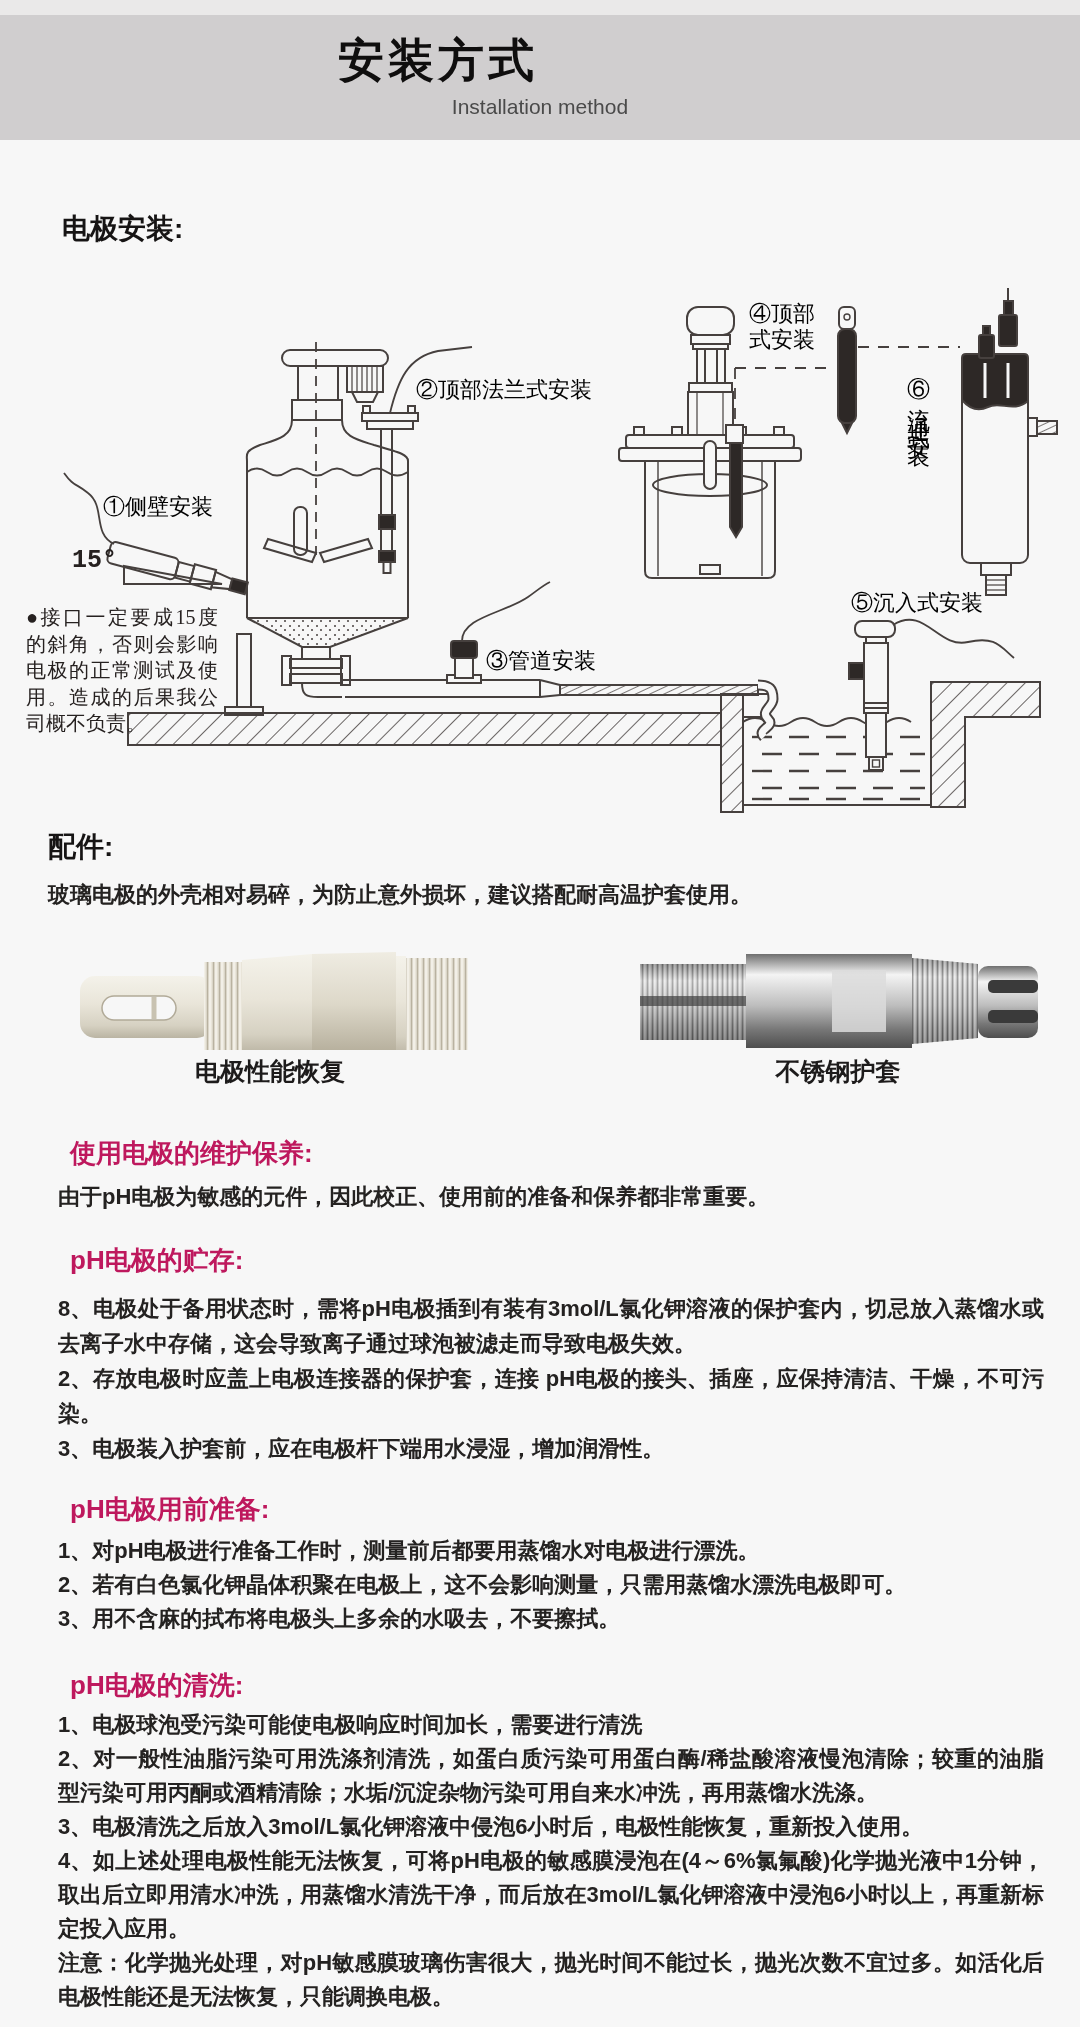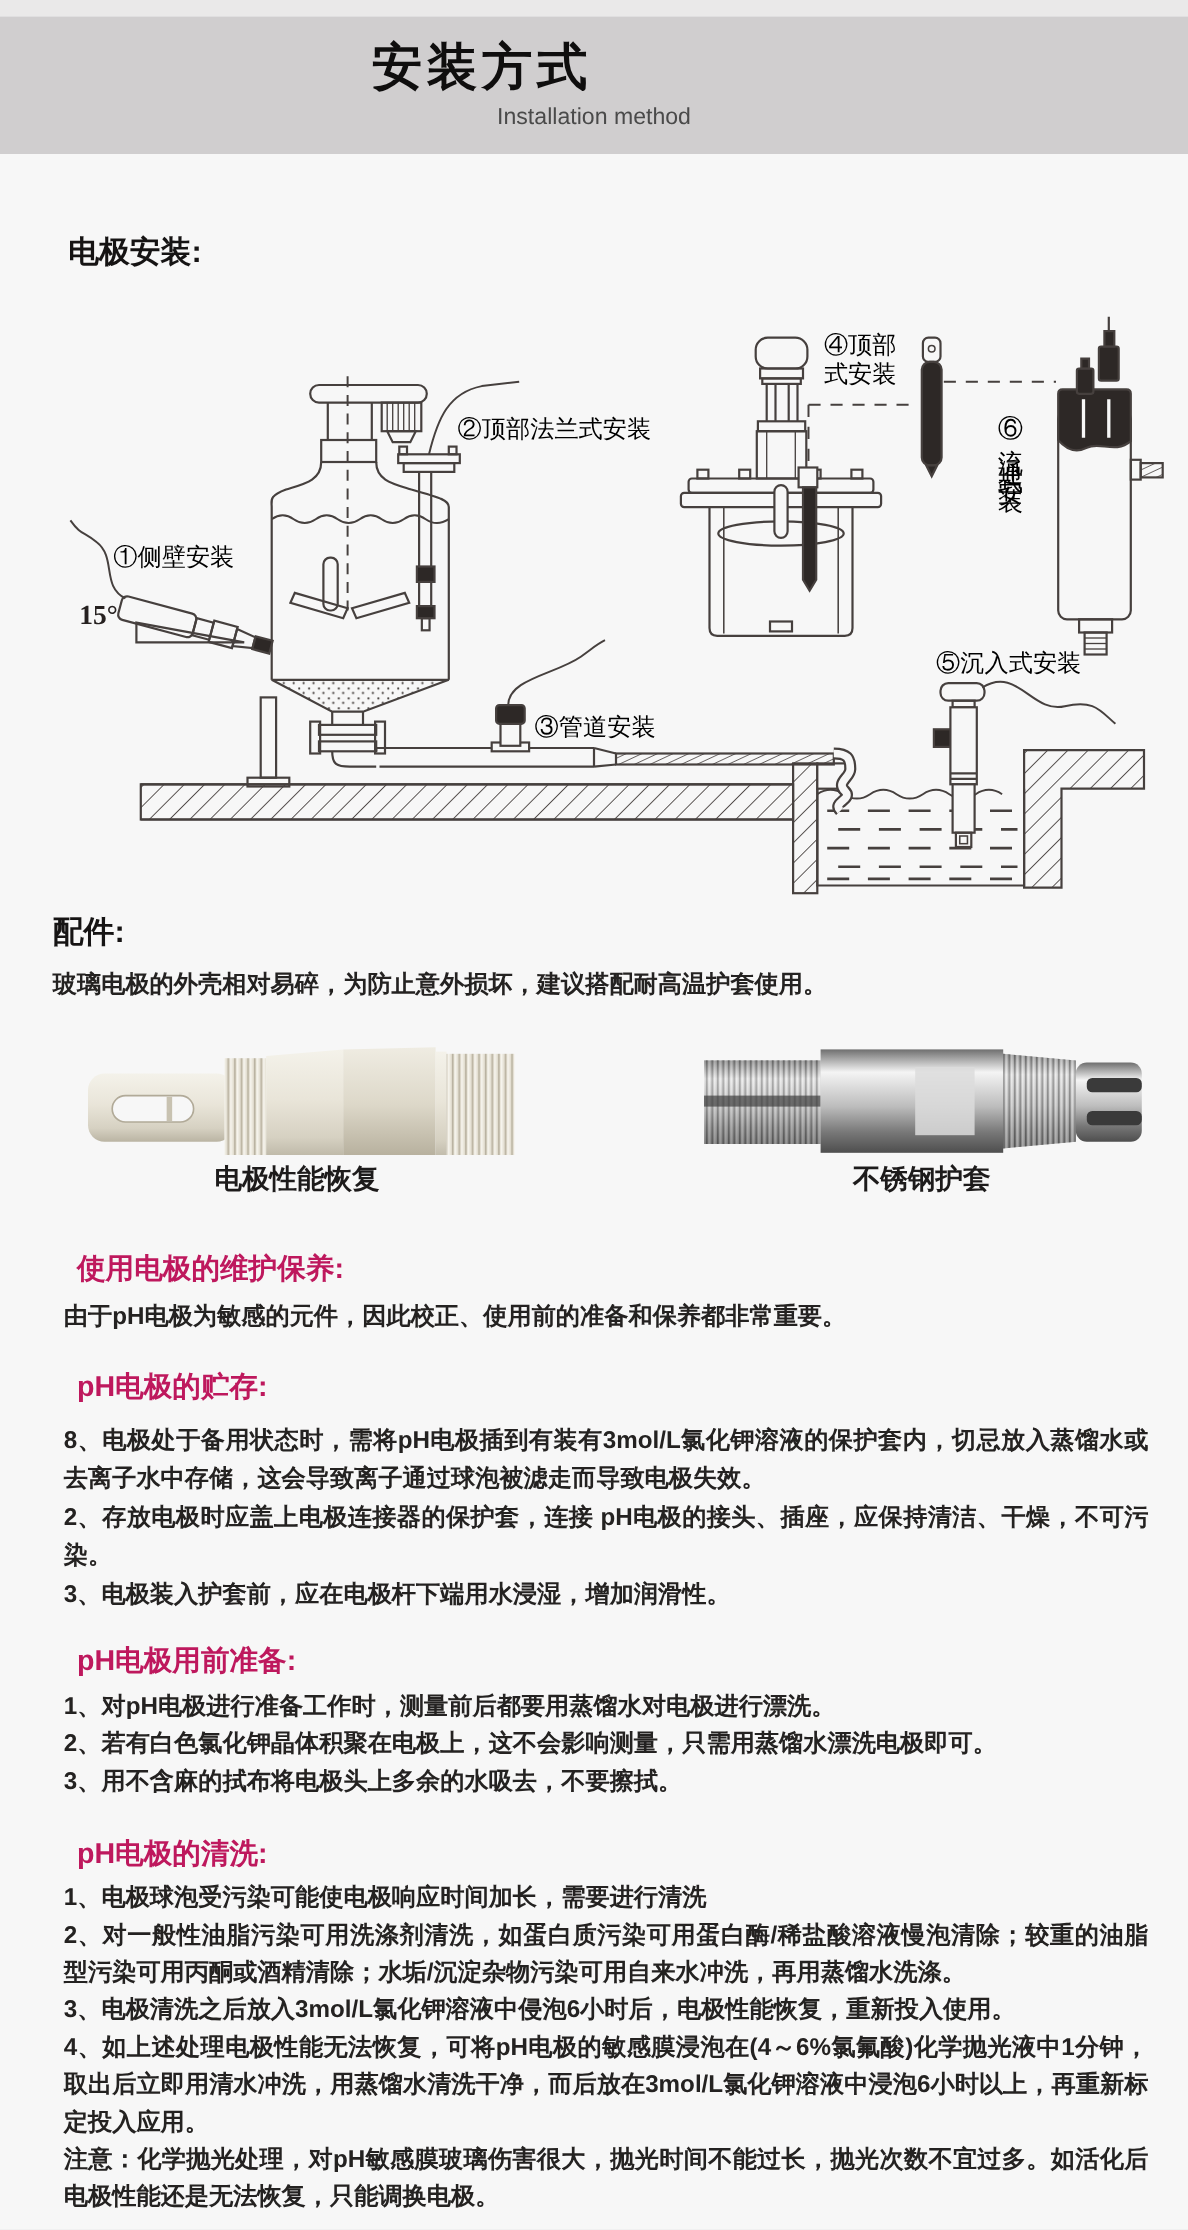--- a/index.html
+++ b/index.html
@@ -21,21 +21,21 @@
   
   .body-block{position:absolute;left:58px;width:986px;color:#242221;
     font-size:22px;font-weight:600;text-align:justify;line-break:anywhere;}
   .body-block p{margin:0;}
 
   
   #diagram{position:absolute;left:0;top:255px;width:1080px;height:580px;}
   #diagram svg{position:absolute;left:0;top:0;}
   .dlabel{position:absolute;font-family:"Liberation Serif",serif;font-size:22px;
     color:#000000;white-space:nowrap;}
-  #lbl-angle{position:absolute;font-family:Liberation Serif, serif;
+  #lbl-angle{position:absolute;font-family:Liberation Mono, monospace;
     font-size:25px;font-weight:700;color:#262120;}
   #lbl-top-mount{white-space:normal;width:78px;line-height:26px;}
   #lbl-flow{writing-mode:vertical-rl;text-orientation:upright;letter-spacing:9px;
     font-size:23px;height:195px;}
   #diagram-warning{position:absolute;left:26px;top:349px;width:192px;
     font-family:"Liberation Serif",serif;font-size:20px;line-height:26.5px;
     color:#262120;text-align:justify;line-break:anywhere;}
 
   
   .photo{position:absolute;}
@@ -237,20 +237,21 @@
           <rect x="986" y="320" width="20" height="20"></rect>
           <line x1="986" y1="325" x2="1006" y2="325" stroke-width="1.2"></line>
             <line x1="986" y1="330" x2="1006" y2="330" stroke-width="1.2"></line>
           <line x1="986" y1="335" x2="1006" y2="335" stroke-width="1.2"></line>
         </g>
       </g>
     </svg>
 
     <div class="dlabel" style="left:103px;top:237px;">①侧壁安装</div>
     <div id="lbl-angle" style="left:72px;top:291px;">15°</div>
+    <div id="diagram-warning">●接口一定要成15度的斜角，否则会影响电极的正常测试及使用。造成的后果我公司概不负责。</div>
     <div class="dlabel" style="left:416px;top:120px;">②顶部法兰式安装</div>
     <div class="dlabel" style="left:486px;top:391px;">③管道安装</div>
     <div class="dlabel" id="lbl-top-mount" style="left:749px;top:46px;">④顶部式安装</div>
     <div class="dlabel" style="left:851px;top:333px;">⑤沉入式安装</div>
     <div class="dlabel" id="lbl-flow" style="left:903px;top:103px;">⑥流通式安装</div>
   </div>
 
   <h2 class="h-big" style="left:48px;top:828px;">配件:</h2>
   <div class="body-block" style="left:48px;top:880px;width:1000px;">玻璃电极的外壳相对易碎，为防止意外损坏，建议搭配耐高温护套使用。</div>
 

